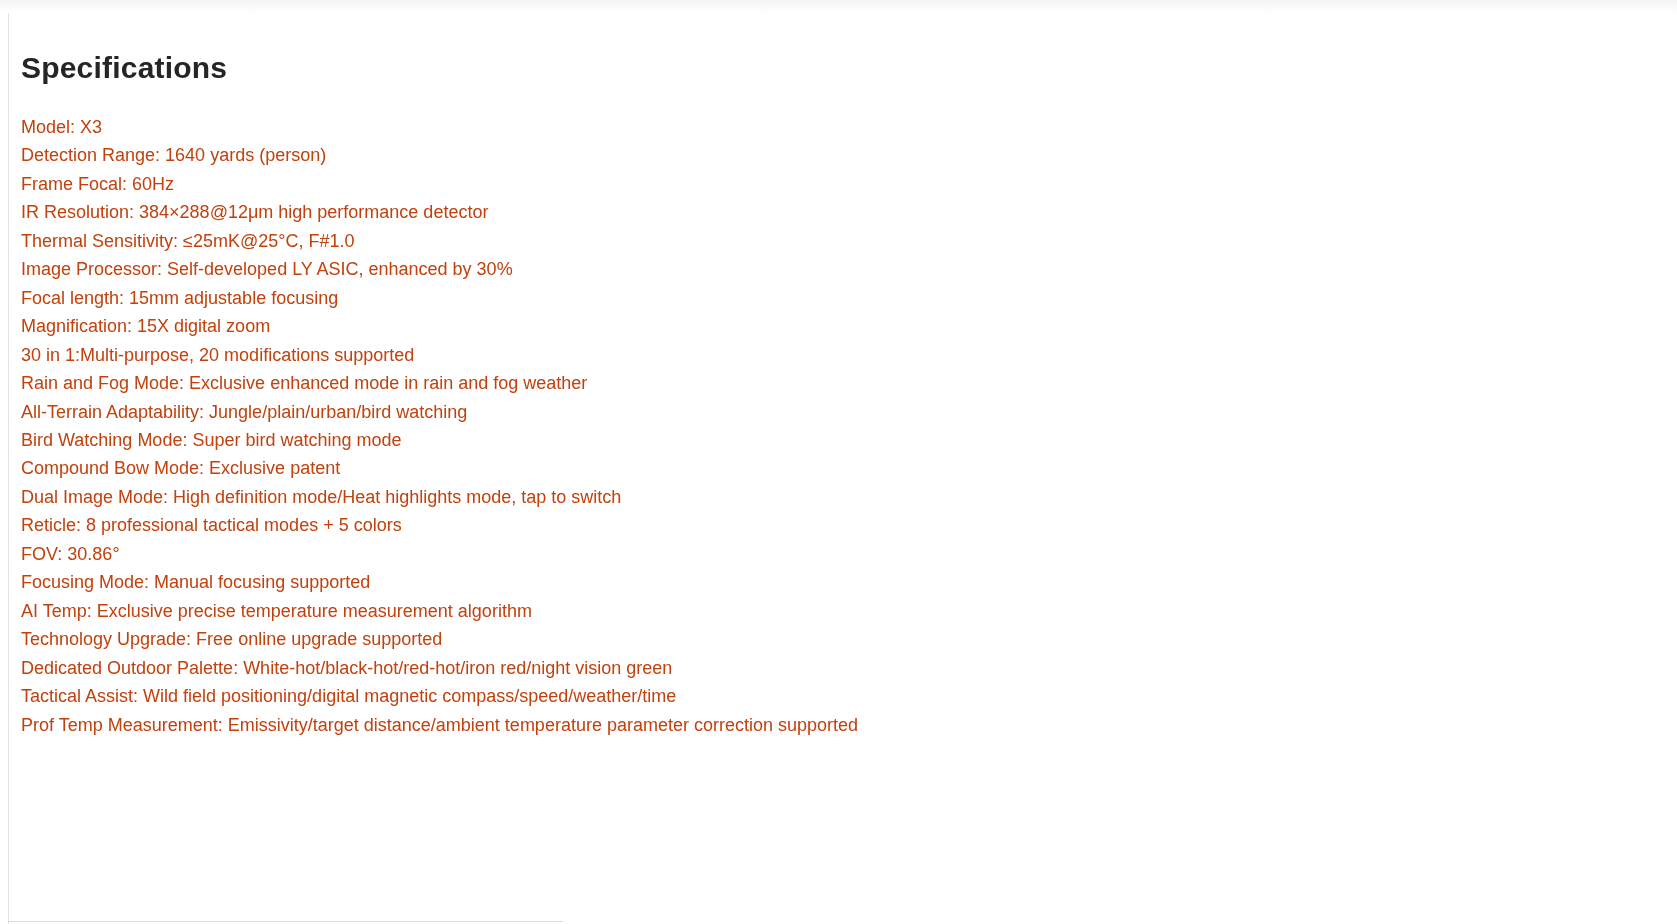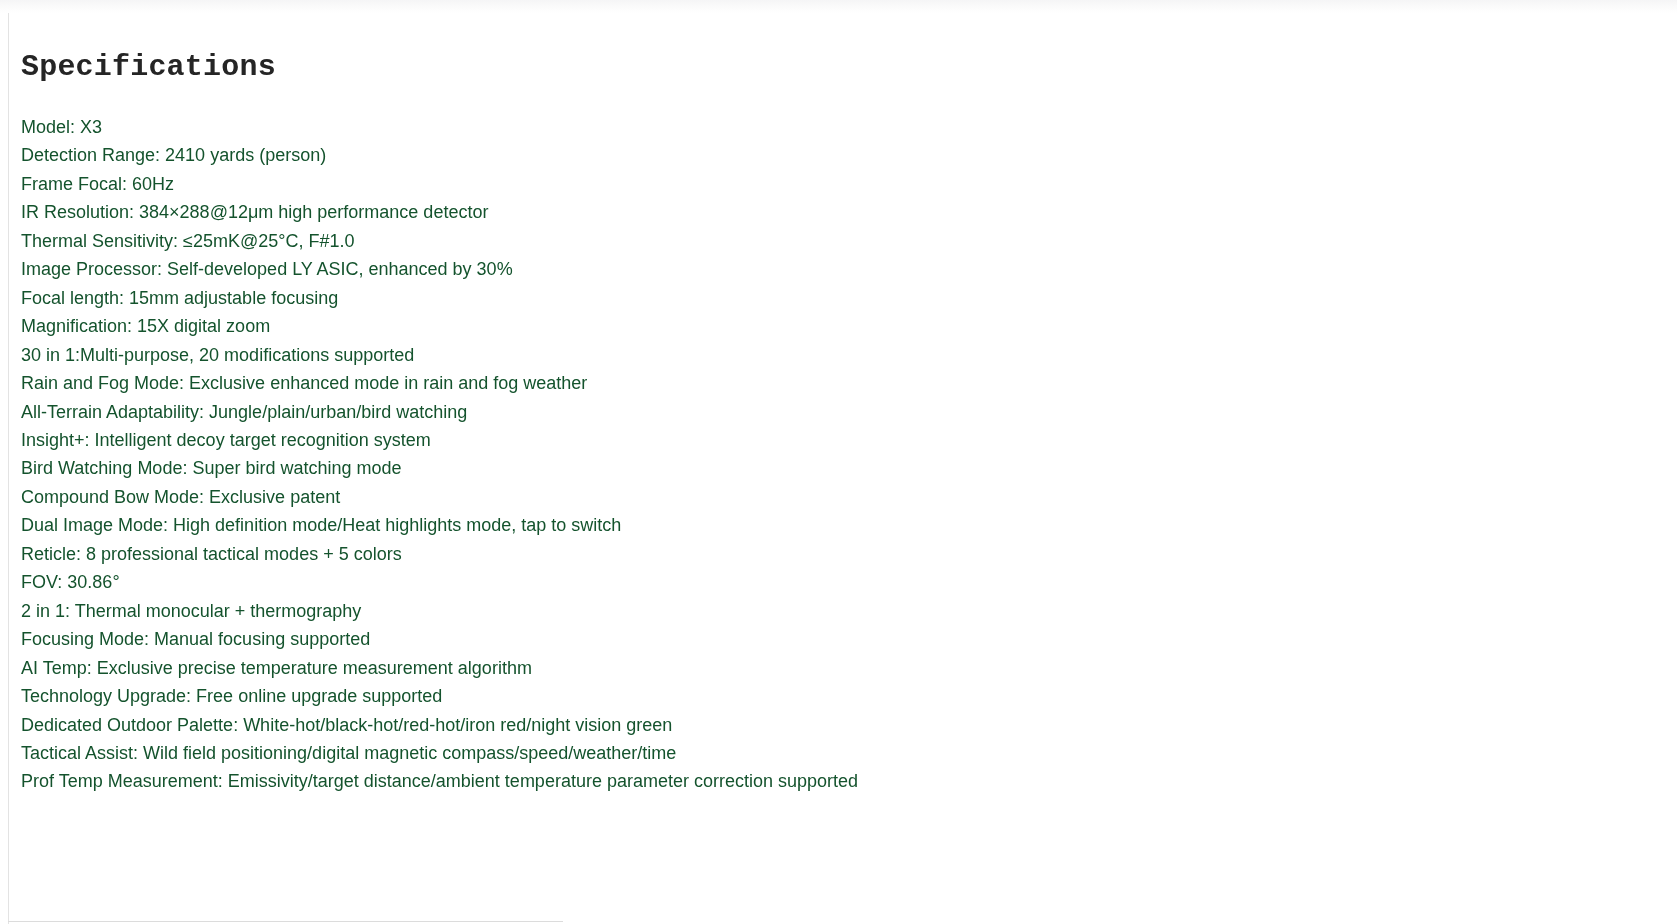--- a/index.html
+++ b/index.html
@@ -33,27 +33,26 @@
     padding-left: 12px;
     box-sizing: border-box;
   }
   .section-title {
     margin: 42px 16px 0 0;
     font-size: 30px;
     line-height: 35px;
     font-weight: bold;
     color: #252525;
     letter-spacing: 0.2px;
-    font-family: Liberation Mono, monospace;
   }
   .spec-list {
     margin-top: 28px;
     font-size: 18px;
     line-height: 28.45px;
-    color: #14532d;
+    color: #c2410c;
   }
   .spec-line {
     white-space: nowrap;
   }
   .bottom-divider {
     position: absolute;
     left: 8px;
     top: 921px;
     width: 555px;
     height: 1px;
@@ -63,37 +62,35 @@
 </style>
 </head>
 <body>
 
 <div class="top-gutter"></div>
 
 <div class="card">
   <h2 class="section-title">Specifications</h2>
   <div class="spec-list">
       <div class="spec-line">Model: X3</div>
-      <div class="spec-line">Detection Range: 2410 yards (person)</div>
+      <div class="spec-line">Detection Range: 1640 yards (person)</div>
       <div class="spec-line">Frame Focal: 60Hz</div>
       <div class="spec-line">IR Resolution: 384×288@12μm high performance detector</div>
       <div class="spec-line">Thermal Sensitivity: ≤25mK@25°C, F#1.0</div>
       <div class="spec-line">Image Processor: Self-developed LY ASIC, enhanced by 30%</div>
       <div class="spec-line">Focal length: 15mm adjustable focusing</div>
       <div class="spec-line">Magnification: 15X digital zoom</div>
       <div class="spec-line">30 in 1:Multi-purpose, 20 modifications supported</div>
       <div class="spec-line">Rain and Fog Mode: Exclusive enhanced mode in rain and fog weather</div>
       <div class="spec-line">All-Terrain Adaptability: Jungle/plain/urban/bird watching</div>
-      <div class="spec-line">Insight+: Intelligent decoy target recognition system</div>
       <div class="spec-line">Bird Watching Mode: Super bird watching mode</div>
       <div class="spec-line">Compound Bow Mode: Exclusive patent</div>
       <div class="spec-line">Dual Image Mode: High definition mode/Heat highlights mode, tap to switch</div>
       <div class="spec-line">Reticle: 8 professional tactical modes + 5 colors</div>
       <div class="spec-line">FOV: 30.86°</div>
-      <div class="spec-line">2 in 1: Thermal monocular + thermography</div>
       <div class="spec-line">Focusing Mode: Manual focusing supported</div>
       <div class="spec-line">AI Temp: Exclusive precise temperature measurement algorithm</div>
       <div class="spec-line">Technology Upgrade: Free online upgrade supported</div>
       <div class="spec-line">Dedicated Outdoor Palette: White-hot/black-hot/red-hot/iron red/night vision green</div>
       <div class="spec-line">Tactical Assist: Wild field positioning/digital magnetic compass/speed/weather/time</div>
       <div class="spec-line">Prof Temp Measurement: Emissivity/target distance/ambient temperature parameter correction supported</div>
     </div>
 </div>
 
 <div class="bottom-divider"></div>

